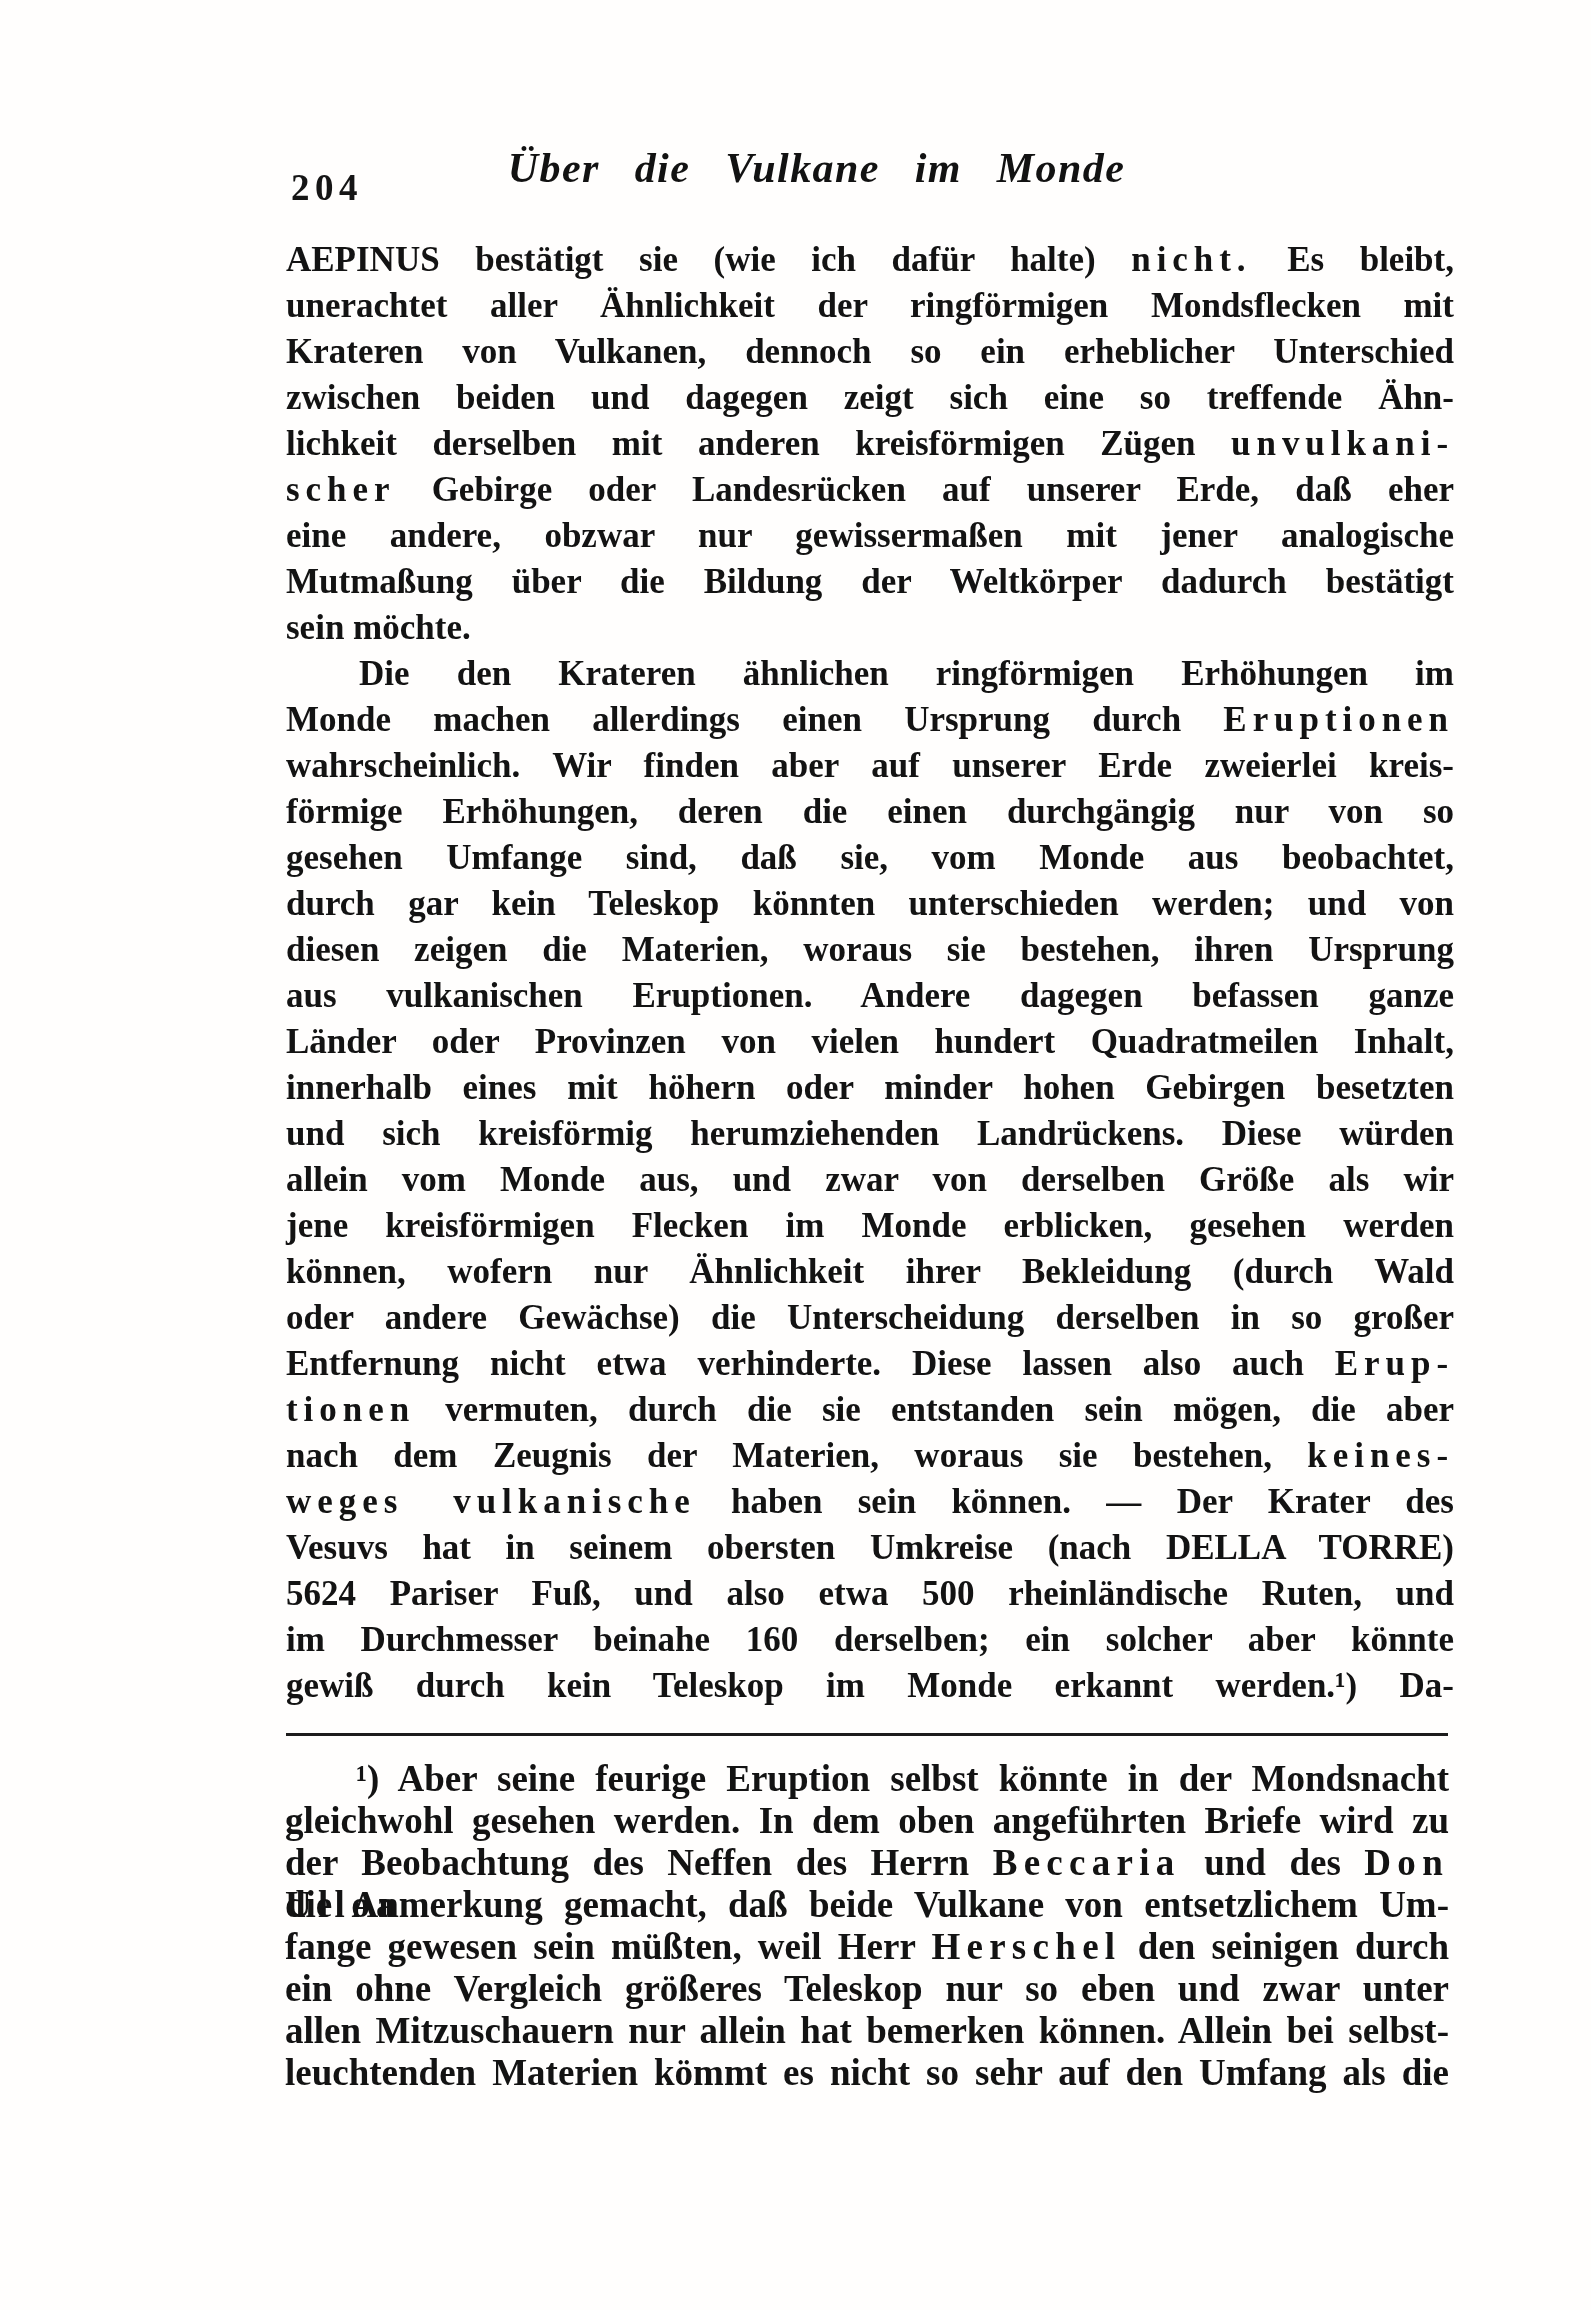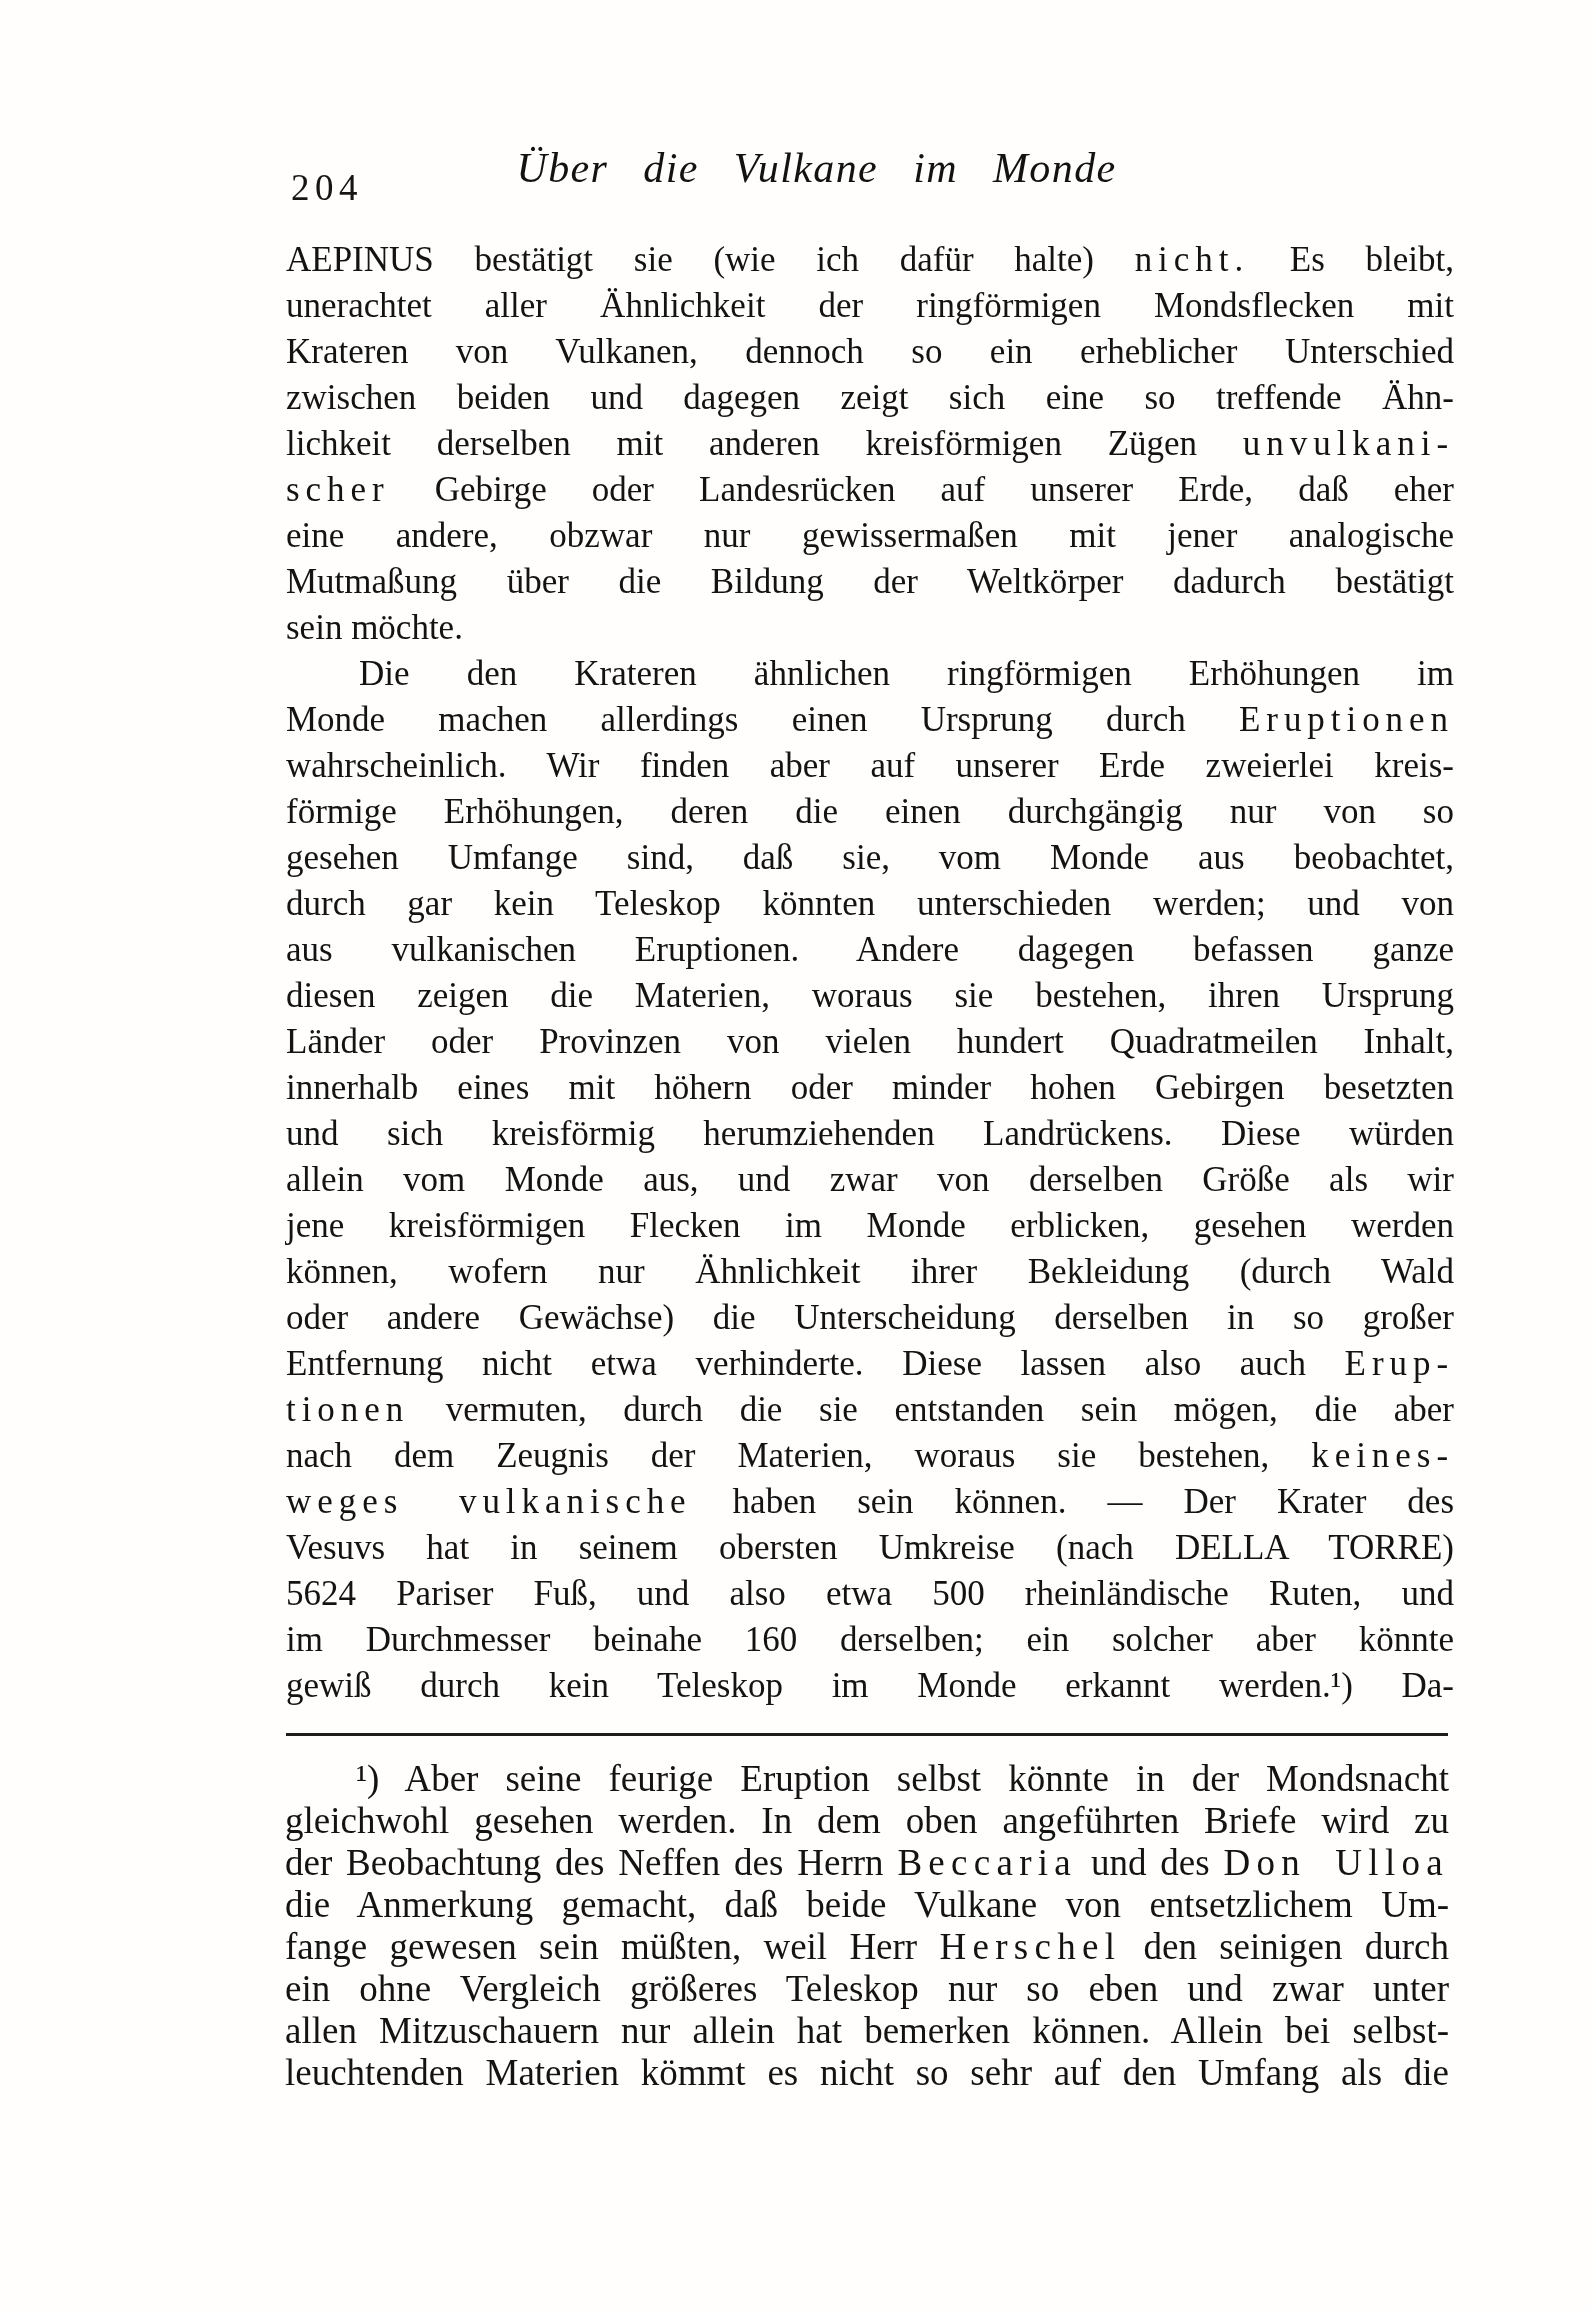--- a/index.html
+++ b/index.html
@@ -8,20 +8,21 @@
     background: #ffffff;
   }
   .page {
     position: relative;
     width: 1591px;
     height: 2310px;
     background: #fffefd;
     color: #141414;
     font-family: "Liberation Serif", "DejaVu Serif", serif;
     overflow: hidden;
+    font-weight: bold;
   }
   .page-number {
     position: absolute;
     left: 291px;
     top: 166px;
     font-size: 37px;
     letter-spacing: 5.5px;
     color: #151515;
   }
   .running-title {
@@ -105,22 +106,22 @@
       <div class="bline"><span class="sperr">scher</span><span> Gebirge oder Landesrücken auf unserer Erde, daß eher</span></div>
       <div class="bline"><span>eine andere, obzwar nur gewissermaßen mit jener analogische</span></div>
       <div class="bline"><span>Mutmaßung über die Bildung der Weltkörper dadurch bestätigt</span></div>
       <div class="bline no-just"><span>sein möchte.</span></div>
       <div class="bline indent-body"><span>Die den Krateren ähnlichen ringförmigen Erhöhungen im</span></div>
       <div class="bline"><span>Monde machen allerdings einen Ursprung durch </span><span class="sperr">Eruptionen</span></div>
       <div class="bline"><span>wahrscheinlich. Wir finden aber auf unserer Erde zweierlei kreis-</span></div>
       <div class="bline"><span>förmige Erhöhungen, deren die einen durchgängig nur von so</span></div>
       <div class="bline"><span>gesehen Umfange sind, daß sie, vom Monde aus beobachtet,</span></div>
       <div class="bline"><span>durch gar kein Teleskop könnten unterschieden werden; und von</span></div>
+      <div class="bline"><span>diesen zeigen die Materien, woraus sie bestehen, ihren Ursprung</span></div>
       <div class="bline"><span>aus vulkanischen Eruptionen. Andere dagegen befassen ganze</span></div>
-      <div class="bline"><span>diesen zeigen die Materien, woraus sie bestehen, ihren Ursprung</span></div>
       <div class="bline"><span>Länder oder Provinzen von vielen hundert Quadratmeilen Inhalt,</span></div>
       <div class="bline"><span>innerhalb eines mit höhern oder minder hohen Gebirgen besetzten</span></div>
       <div class="bline"><span>und sich kreisförmig herumziehenden Landrückens. Diese würden</span></div>
       <div class="bline"><span>allein vom Monde aus, und zwar von derselben Größe als wir</span></div>
       <div class="bline"><span>jene kreisförmigen Flecken im Monde erblicken, gesehen werden</span></div>
       <div class="bline"><span>können, wofern nur Ähnlichkeit ihrer Bekleidung (durch Wald</span></div>
       <div class="bline"><span>oder andere Gewächse) die Unterscheidung derselben in so großer</span></div>
       <div class="bline"><span>Entfernung nicht etwa verhinderte. Diese lassen also auch </span><span class="sperr">Erup-</span></div>
       <div class="bline"><span class="sperr">tionen</span><span> vermuten, durch die sie entstanden sein mögen, die aber</span></div>
       <div class="bline"><span>nach dem Zeugnis der Materien, woraus sie bestehen, </span><span class="sperr">keines-</span></div>

